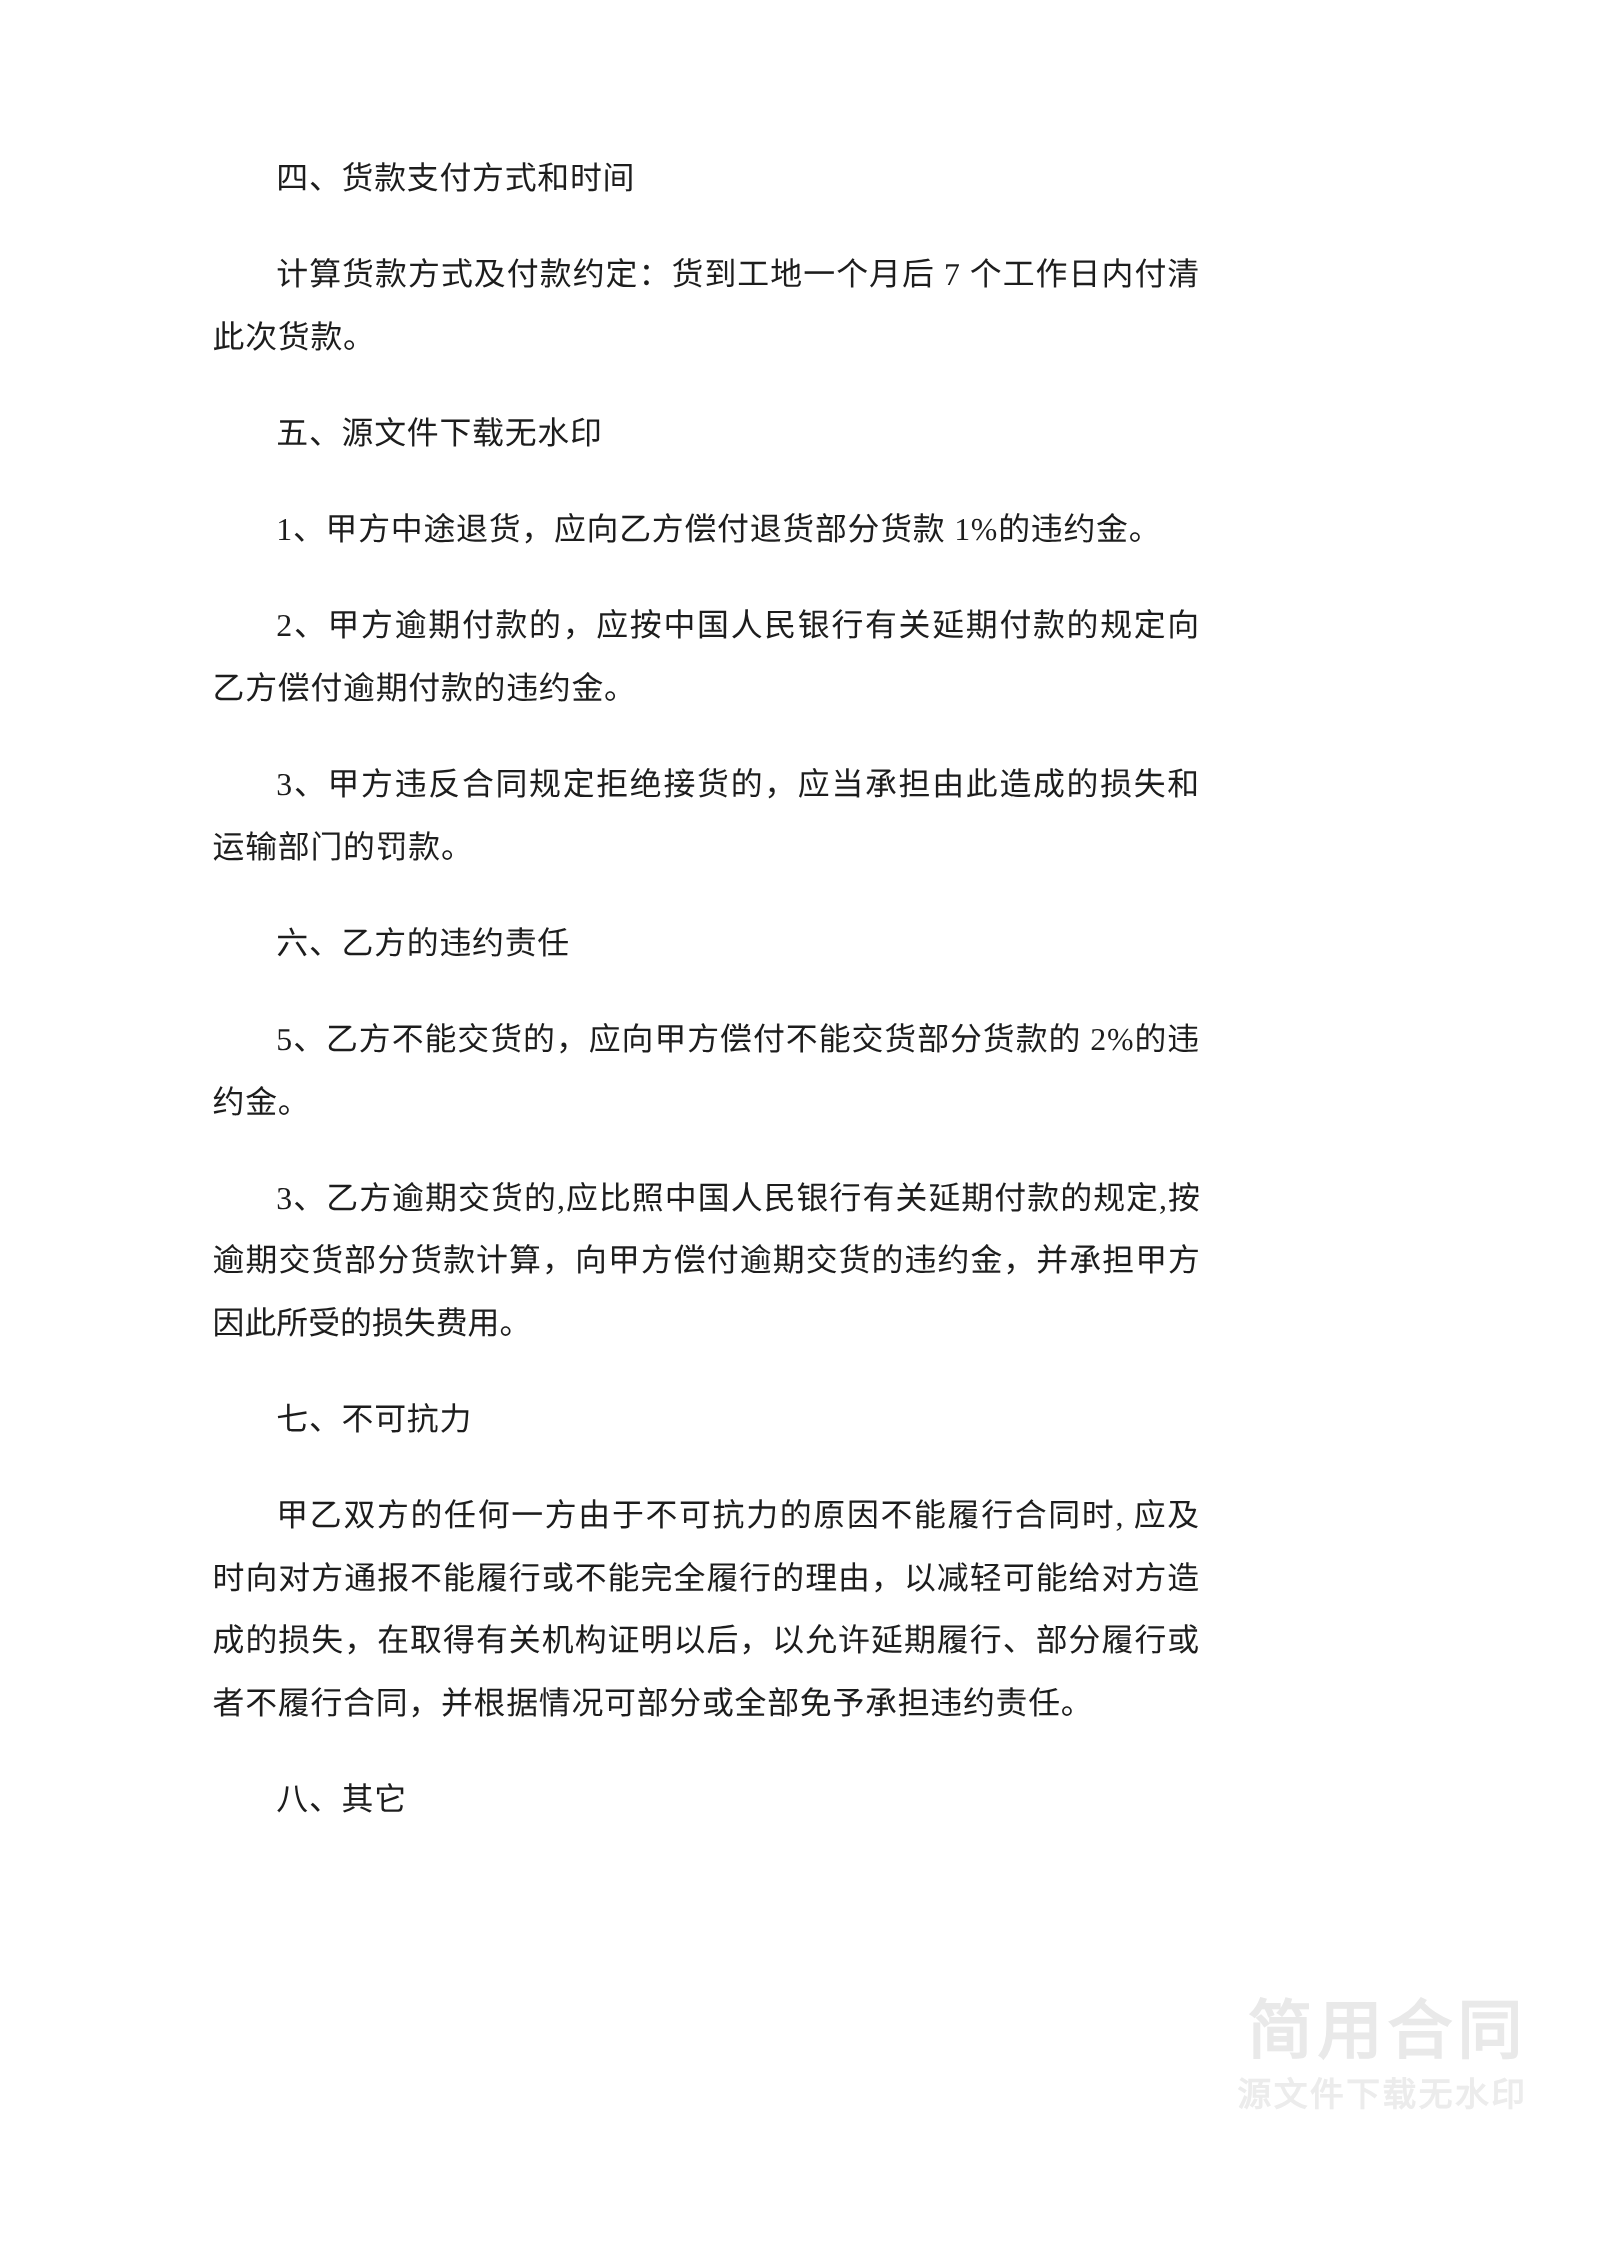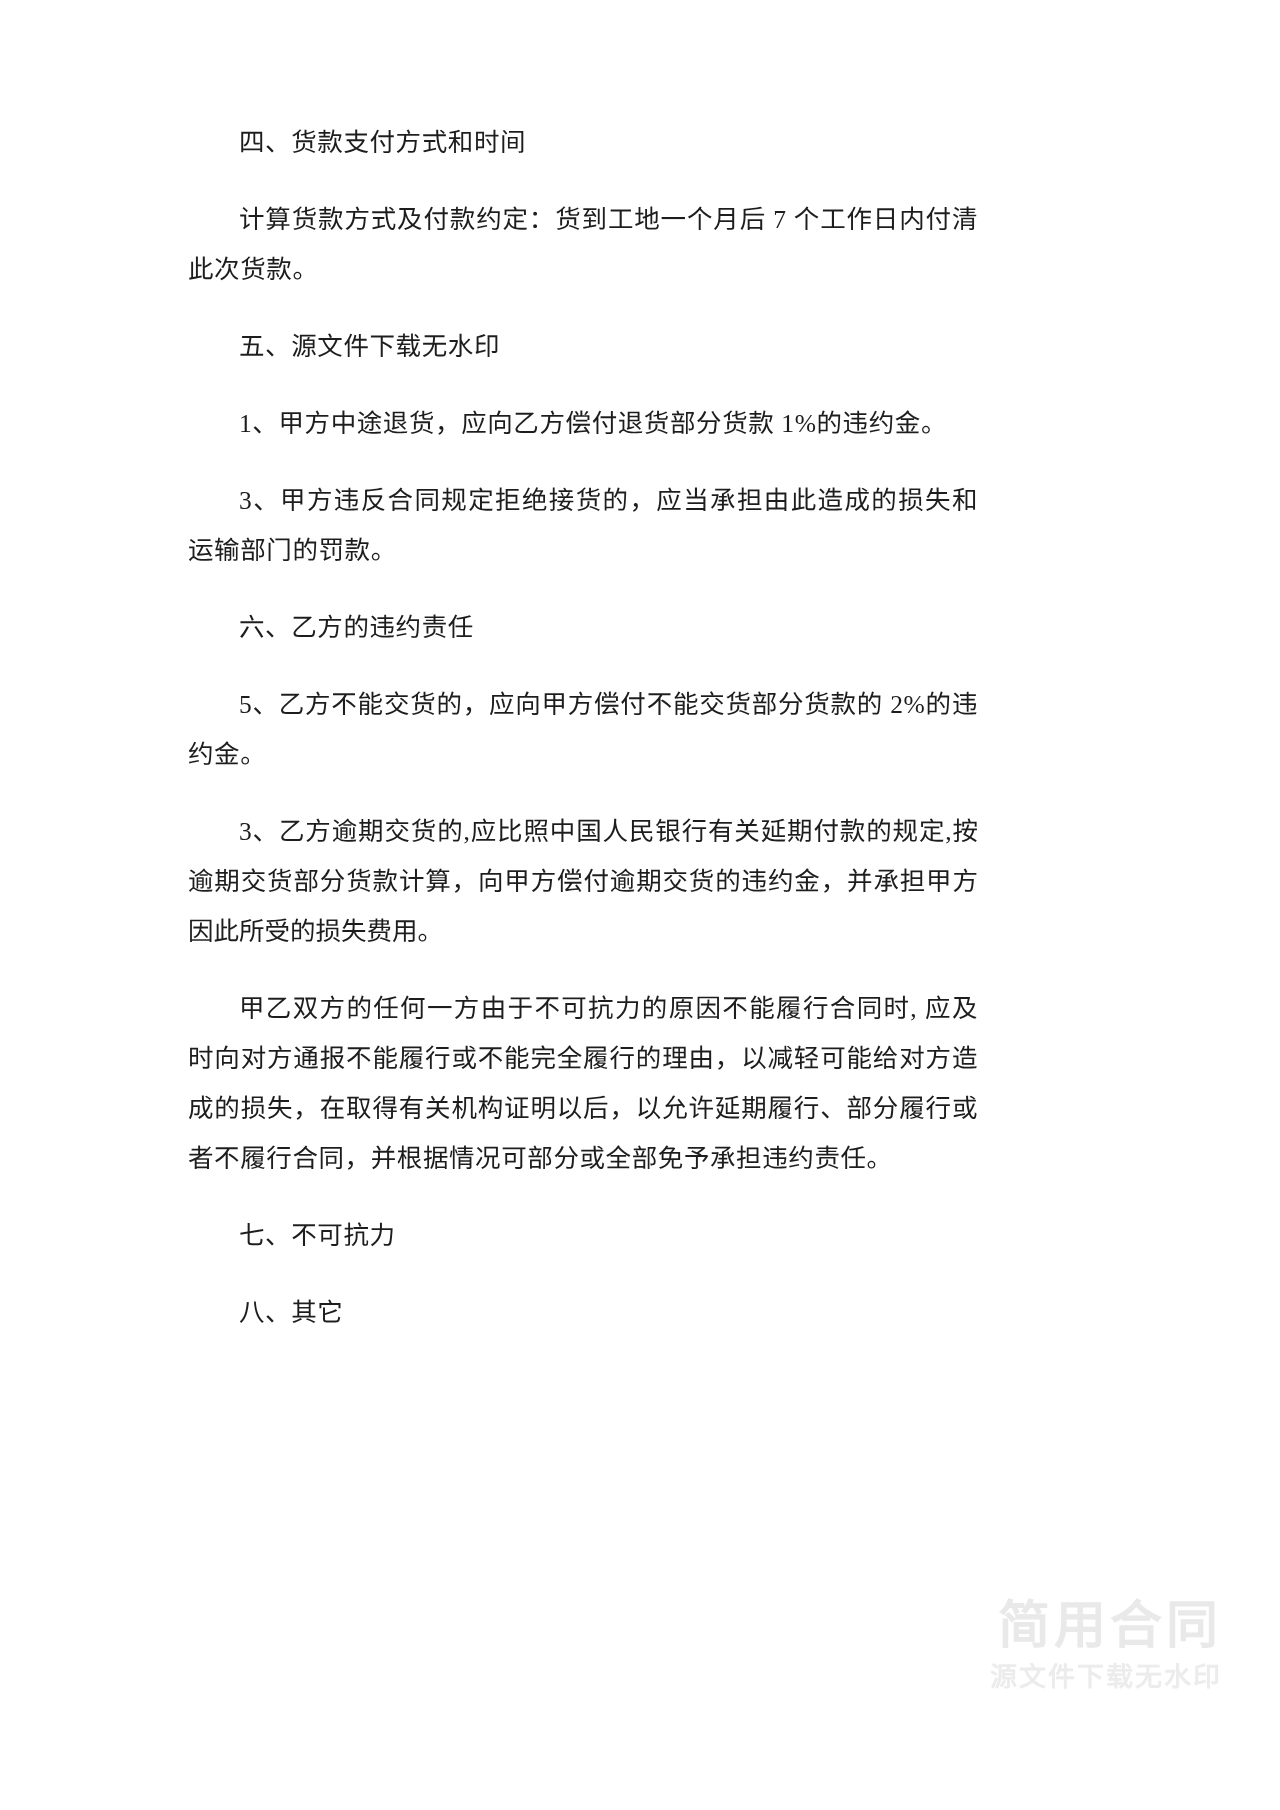--- a/index.html
+++ b/index.html
@@ -15,21 +15,21 @@
     position: relative;
     width: 1280px;
     height: 1810px;
     background: #ffffff;
     overflow: hidden;
     box-sizing: border-box;
   }
   
   .doc-body {
     position: absolute;
-    left: 188px;
+    left: 170px;
     top: 118px;
     width: 790px;
   }
   
   .para {
     margin: 0 0 27px 0;
     font-size: 25.5px;
     line-height: 50px;
     color: #1d1d1d;
     text-align: justify;
@@ -83,34 +83,35 @@
   <div class="doc-body">
 
     <p class="para heading">四、货款支付方式和时间</p>
 
     <p class="para">计算货款方式及付款约定：货到工地一个月后 7 个工作日内付清此次货款。</p>
 
     <p class="para heading">五、源文件下载无水印</p>
 
     <p class="para">1、甲方中途退货，应向乙方偿付退货部分货款 1%的违约金。</p>
 
+    <p class="para">2、甲方逾期付款的，应按中国人民银行有关延期付款的规定向乙方偿付逾期付款的违约金。</p>
 
     <p class="para">3、甲方违反合同规定拒绝接货的，应当承担由此造成的损失和运输部门的罚款。</p>
 
 
     <p class="para heading">六、乙方的违约责任</p>
 
     <p class="para">5、乙方不能交货的，应向甲方偿付不能交货部分货款的 2%的违约金。</p>
 
 
     <p class="para tight">3、乙方逾期交货的,应比照中国人民银行有关延期付款的规定,按逾期交货部分货款计算，向甲方偿付逾期交货的违约金，并承担甲方因此所受的损失费用。</p>
 
+    <p class="para heading">七、不可抗力</p>
+
     <p class="para">甲乙双方的任何一方由于不可抗力的原因不能履行合同时, 应及时向对方通报不能履行或不能完全履行的理由，以减轻可能给对方造成的损失，在取得有关机构证明以后，以允许延期履行、部分履行或者不履行合同，并根据情况可部分或全部免予承担违约责任。</p>
-
-    <p class="para heading">七、不可抗力</p>
 
     <p class="para heading">八、其它</p>
 
   </div>
 
   <div class="watermark">
     <div class="watermark-brand">简用合同</div>
     <div class="watermark-sub">源文件下载无水印</div>
   </div>
 

